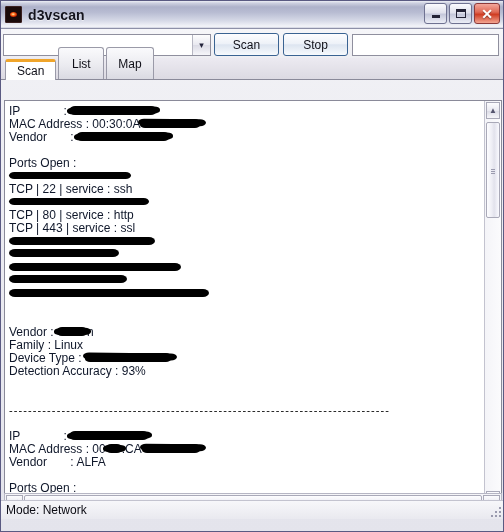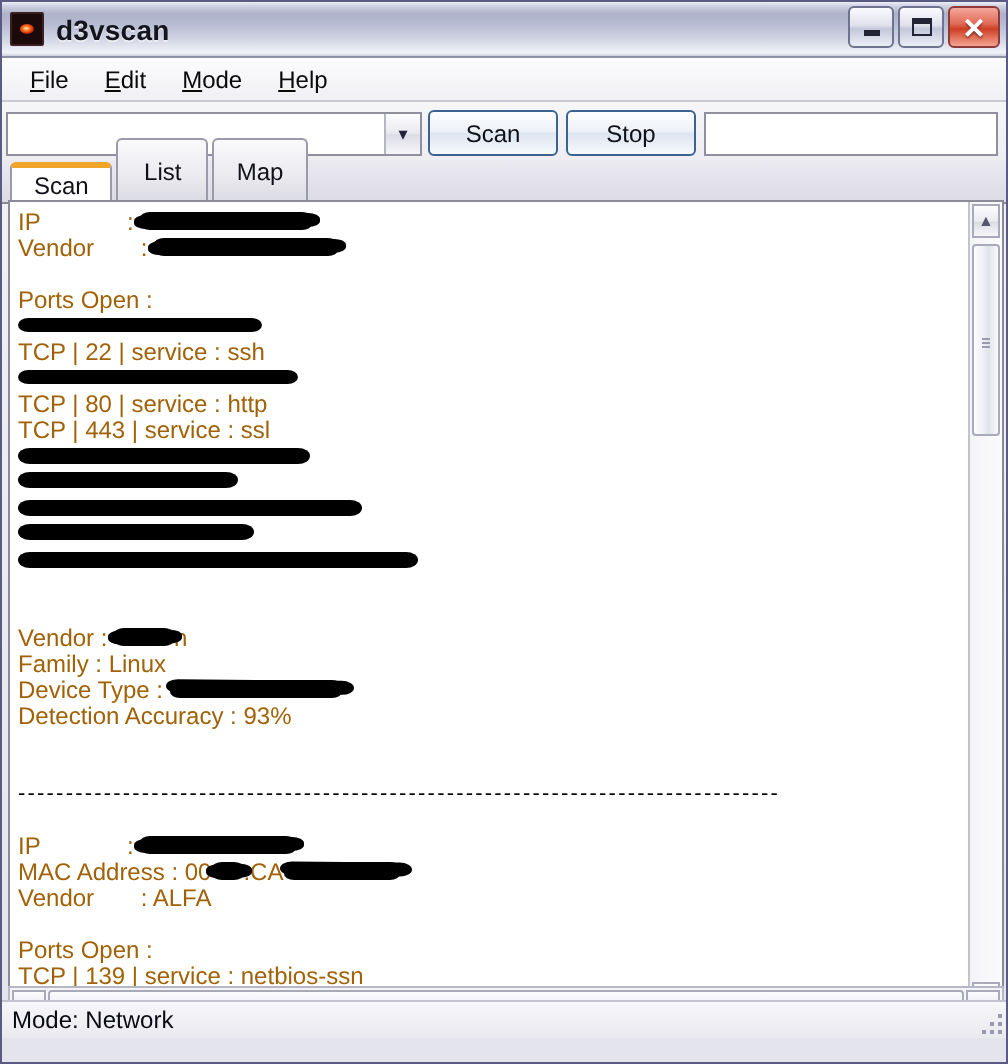--- a/index.html
+++ b/index.html
@@ -218,21 +218,21 @@
     flex: 1;
     overflow: hidden;
     background: #fff;
     padding: 4px 0 0 4px;
     box-sizing: border-box;
   }
   .line {
     height: 13px;
     line-height: 13px;
     font-size: 12px;
-    color: #a16207;
+    color: #0f172a;
     white-space: pre;
     position: relative;
     font-family: "Liberation Sans", sans-serif;
   }
   .line.blank { color: transparent; }
   .hr-line {
     height: 13px;
     line-height: 13px;
     font-size: 11px;
     color: #000;
@@ -410,46 +410,41 @@
         <span class="gl">
             <span class="gl-max"></span>
           </span>
       </div>
       <div class="tbtn close">
         <span class="gl gl-close">✕</span>
       </div>
     </div>
   </div>
 
-  <div class="menubar">
-    <div class="menu-item"><u>F</u><span>ile</span></div>
-    <div class="menu-item"><u>E</u><span>dit</span></div>
-    <div class="menu-item"><u>M</u><span>ode</span></div>
-    <div class="menu-item"><u>H</u><span>elp</span></div>
-  </div>
 
   <div class="toolbar">
     <div class="combo">
       <input class="combo-input" type="text" placeholder="" style="">
       <div class="combo-arrow">▾</div>
     </div>
     <div class="tbutton">Scan</div>
     <div class="tbutton">Stop</div>
     <div class="status-field"></div>
   </div>
 
   <div class="tabstrip">
     <div class="tab active">Scan</div>
     <div class="tab">List</div>
     <div class="tab">Map</div>
   </div>
 
   <div class="content-wrap">
     <div class="text-area" id="results-text">
         <div class="line">IP             : <span class="redact rough" style="width: 86px; height: 9px;"></span></div>
+        <div class="line">MAC Address : 00:30:0A<span class="redact rough2" style="width: 60px; height: 9px;"></span></div>
         <div class="line">Vendor       : <span class="redact rough" style="width: 92px; height: 9px;"></span></div>
         <div class="line blank">&nbsp;</div>
         <div class="line">Ports Open :</div>
         <div class="blackbar">
           <i style="left: 0px; top: 2px; width: 122px; height: 7px;"></i>
         </div>
         <div class="line">TCP | 22 | service : ssh</div>
         <div class="blackbar">
           <i style="left: 0px; top: 2px; width: 140px; height: 7px;"></i>
         </div>

